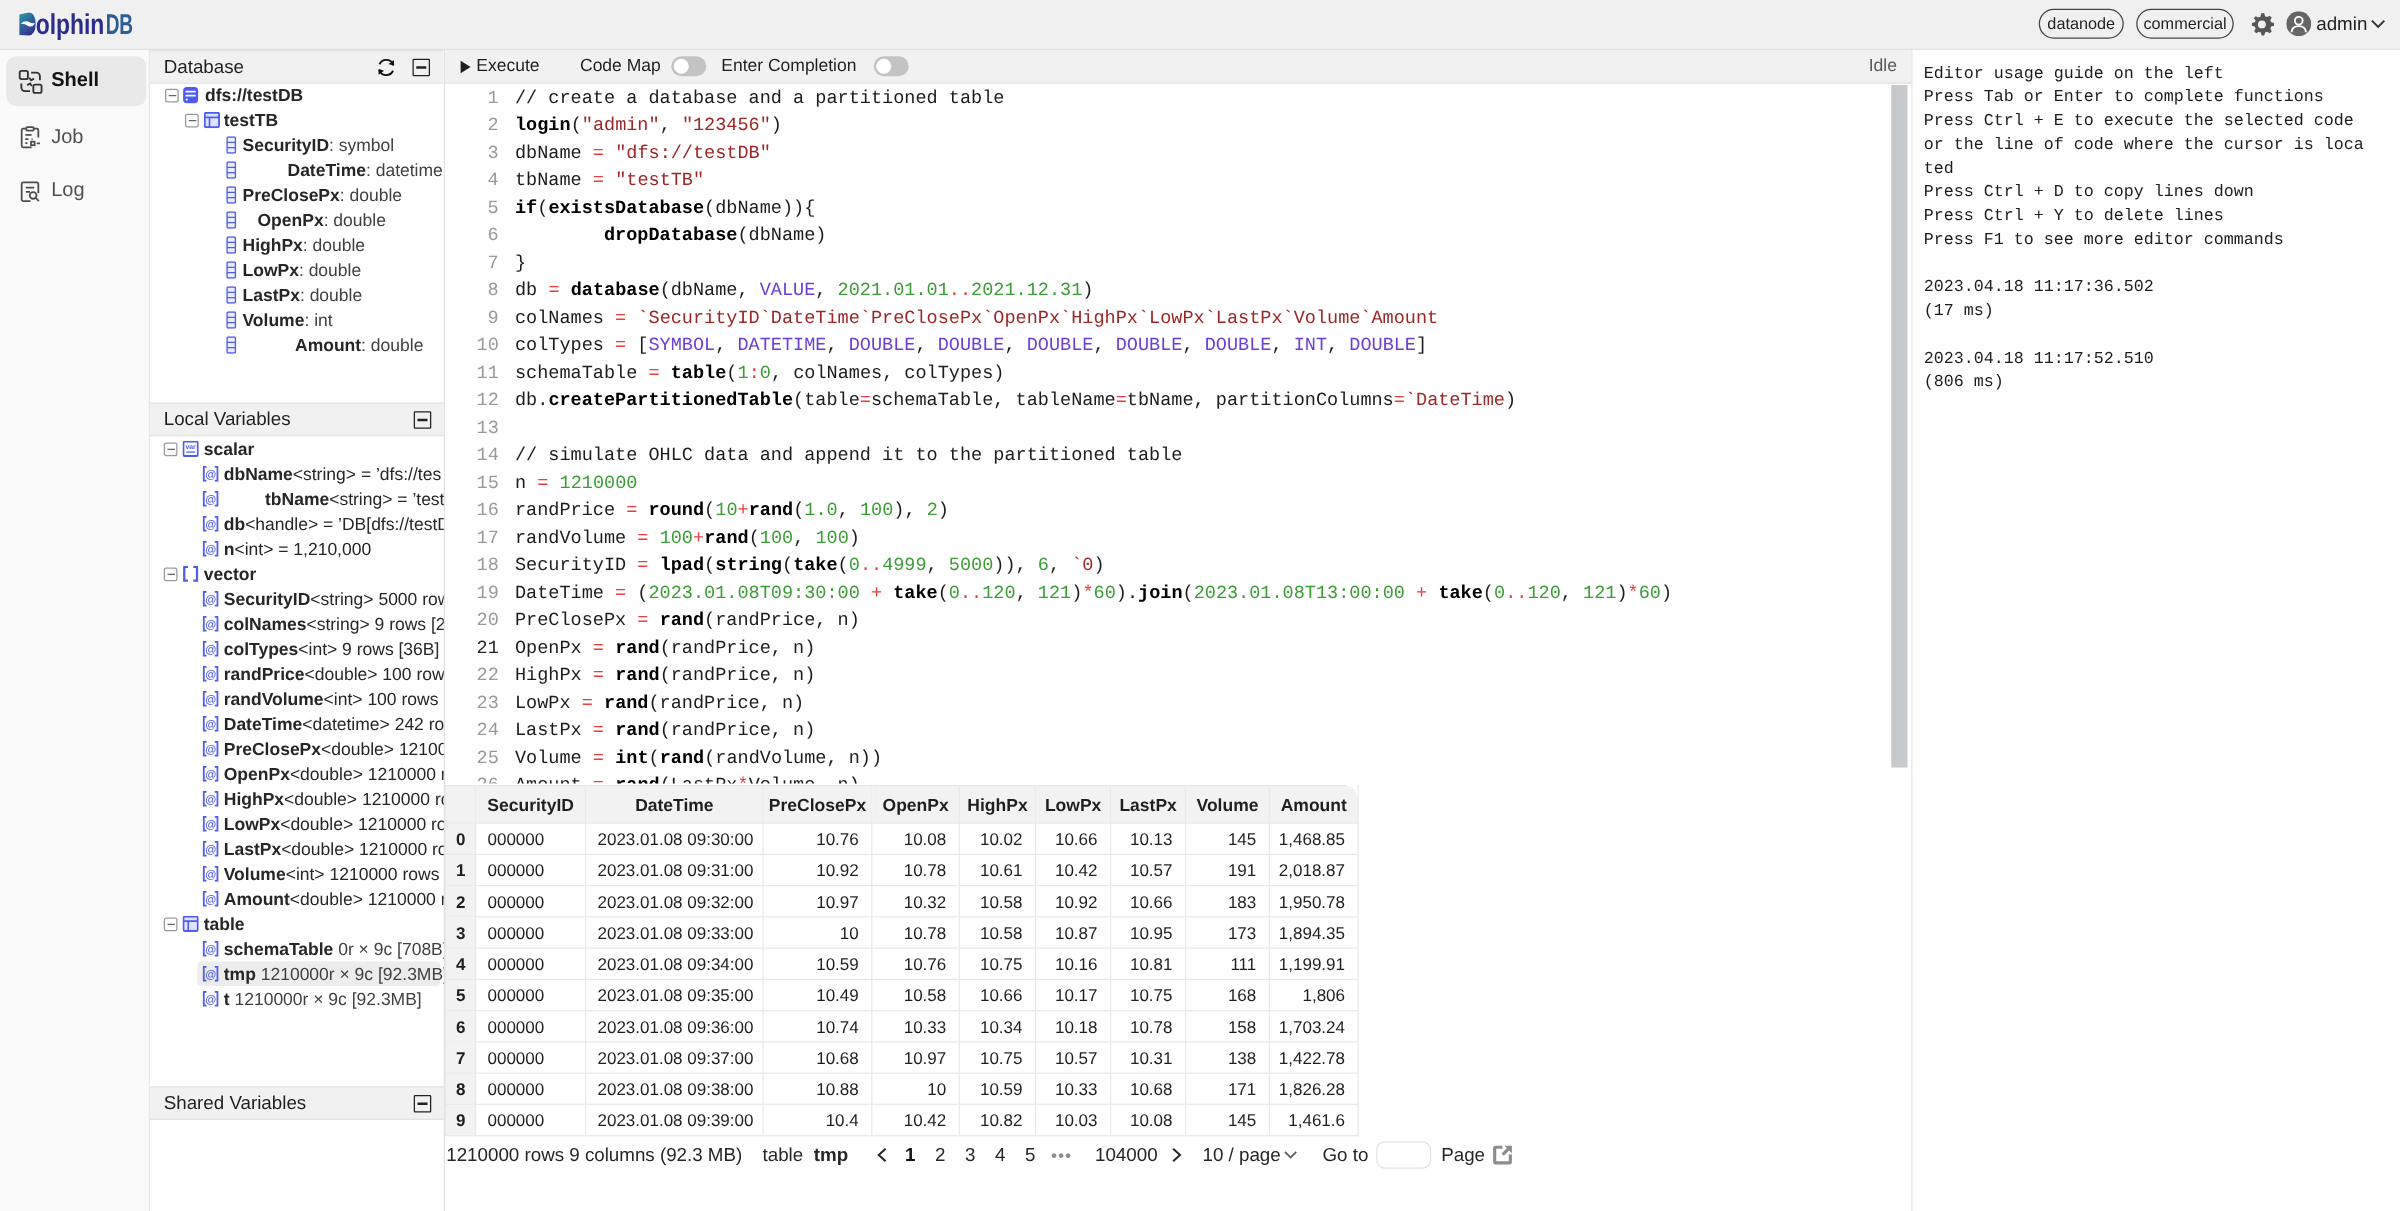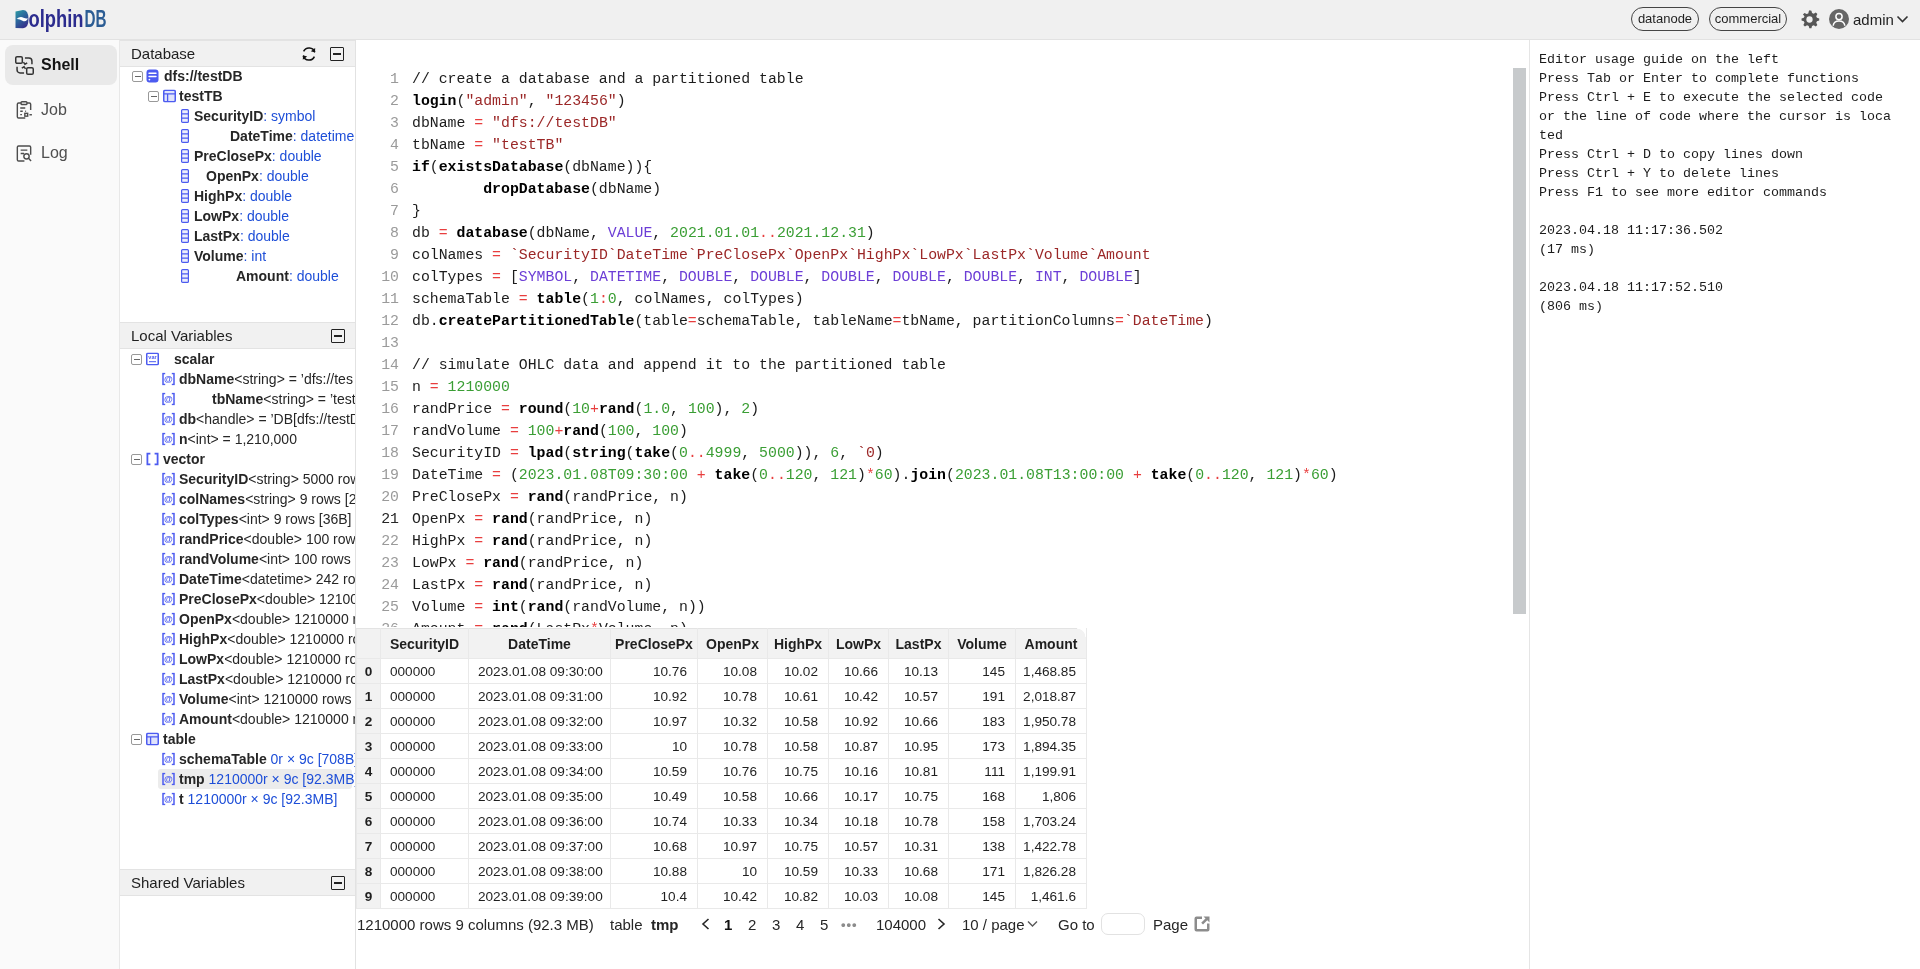--- a/index.html
+++ b/index.html
@@ -16,21 +16,21 @@
 
 #pan{position:absolute;left:120px;top:40px;width:236px;height:929px;background:#fff;border-right:1px solid #e2e2e2}
 .phead{position:absolute;left:0;width:235px;height:27px;background:#f1f1f1;border-top:1px solid #e3e3e3;border-bottom:1px solid #e3e3e3;font-size:15px;color:#1f1f1f}
 .phead .t{position:absolute;left:11px;top:4px}
 .sqmin{position:absolute;width:14px;height:14px;border:1.6px solid #222;border-radius:1px}
 .sqmin::after{content:"";position:absolute;left:2px;right:2px;top:50%;margin-top:-1px;height:2px;background:#222}
 .trow{position:absolute;height:20px;line-height:20px;font-size:14px;color:#262626;white-space:nowrap;overflow:hidden;width:235px}
 .exp{position:absolute;top:50%;margin-top:-5.5px;width:11px;height:11px;border:1px solid #999;border-radius:2px;background:#fff}
 .exp::after{content:"";position:absolute;left:1.5px;right:1.5px;top:50%;margin-top:-0.5px;height:1.4px;background:#666}
 .tb{font-weight:bold}
-.gray{color:#1d4ed8}
+.gray{color:#404040}
 .ticon{position:absolute;top:50%;transform:translateY(-50%)}
 
 
 #tbar{position:absolute;left:356px;top:40px;width:1174px;height:27px;background:#f1f1f1;border-bottom:1px solid #e1e1e1;font-size:14px;color:#1f1f1f}
 .tgl{position:absolute;top:5px;width:28px;height:16px;border-radius:8px;background:#c3c3c3}
 .tgl::after{content:"";position:absolute;left:2px;top:2px;width:12px;height:12px;border-radius:50%;background:#fff}
 #code{position:absolute;left:356px;top:67px;width:1157px;height:560px;background:#fff;overflow:hidden}
 #gut,#src{position:absolute;top:1px;font-family:"Liberation Mono",monospace;font-size:14.83px;line-height:22px;white-space:pre}
 #gut{left:0;width:43px;text-align:right;color:#9a9a9a}
 #src{left:56px;color:#1c1c1c}
@@ -178,21 +178,21 @@
           <path d="M0.6 4.9 h6.8 M0.6 9.1 h6.8" stroke="#4c5bf0" stroke-width="1.1"></path>
         </svg><span style="margin-left:74px"><span class="tb">Volume</span><span class="gray">: int</span></span></div>
 <div class="trow" style="top:226px"><svg class="ticon" style="left:61px" width="8" height="14" viewBox="0 0 8 14">
           <rect x="0.6" y="0.6" width="6.8" height="12.8" rx="1" fill="#eceefc" stroke="#4c5bf0" stroke-width="1.2"></rect>
           <path d="M0.6 4.9 h6.8 M0.6 9.1 h6.8" stroke="#4c5bf0" stroke-width="1.1"></path>
         </svg><span style="margin-left:116px"><span class="tb">Amount</span><span class="gray">: double</span></span></div>
 <div class="trow" style="top:309px"><span class="exp" style="left:11px"></span><svg class="ticon" style="left:26px" width="13" height="13" viewBox="0 0 13 13">
           <rect x="0.75" y="0.75" width="11.5" height="11.5" rx="1" fill="none" stroke="#4c5bf0" stroke-width="1.5"></rect>
           <text x="6.5" y="6.8" font-size="5.5" font-weight="bold" text-anchor="middle" fill="#4c5bf0">var</text>
           <path d="M3 9.2 h7" stroke="#4c5bf0" stroke-width="1"></path>
-        </svg><span class="tb" style="margin-left:54px">scalar</span></div>
+        </svg><span class="tb" style="margin-left:43px">scalar</span></div>
 <div class="trow" style="top:329px"><svg class="ticon" style="left:42px" width="13" height="13" viewBox="0 0 13 13">
           <path d="M3.2 1 H1 V12 H3.2 M9.8 1 H12 V12 H9.8" fill="none" stroke="#4c5bf0" stroke-width="1.5"></path>
           <text x="6.5" y="9.6" font-size="9" font-weight="bold" text-anchor="middle" fill="#4c5bf0">@</text>
         </svg><span style="margin-left:59px"><span class="tb">dbName</span>&lt;string&gt; = ’dfs://tes</span></div>
 <div class="trow" style="top:349px"><svg class="ticon" style="left:42px" width="13" height="13" viewBox="0 0 13 13">
           <path d="M3.2 1 H1 V12 H3.2 M9.8 1 H12 V12 H9.8" fill="none" stroke="#4c5bf0" stroke-width="1.5"></path>
           <text x="6.5" y="9.6" font-size="9" font-weight="bold" text-anchor="middle" fill="#4c5bf0">@</text>
         </svg><span style="margin-left:92px"><span class="tb">tbName</span>&lt;string&gt; = ’testTB’</span></div>
 <div class="trow" style="top:369px"><svg class="ticon" style="left:42px" width="13" height="13" viewBox="0 0 13 13">
           <path d="M3.2 1 H1 V12 H3.2 M9.8 1 H12 V12 H9.8" fill="none" stroke="#4c5bf0" stroke-width="1.5"></path>
@@ -268,20 +268,31 @@
 <div class="trow" style="top:729px"><span class="abs" style="left:38px;top:0;width:194px;height:20px;background:#ececec;border-radius:3px"></span><svg class="ticon" style="left:42px" width="13" height="13" viewBox="0 0 13 13">
           <path d="M3.2 1 H1 V12 H3.2 M9.8 1 H12 V12 H9.8" fill="none" stroke="#4c5bf0" stroke-width="1.5"></path>
           <text x="6.5" y="9.6" font-size="9" font-weight="bold" text-anchor="middle" fill="#4c5bf0">@</text>
         </svg><span style="margin-left:59px;position:relative"><span class="tb">tmp</span><span class="gray"> 1210000r × 9c [92.3MB]</span></span></div>
 <div class="trow" style="top:749px"><svg class="ticon" style="left:42px" width="13" height="13" viewBox="0 0 13 13">
           <path d="M3.2 1 H1 V12 H3.2 M9.8 1 H12 V12 H9.8" fill="none" stroke="#4c5bf0" stroke-width="1.5"></path>
           <text x="6.5" y="9.6" font-size="9" font-weight="bold" text-anchor="middle" fill="#4c5bf0">@</text>
         </svg><span style="margin-left:59px"><span class="tb">t</span><span class="gray"> 1210000r × 9c [92.3MB]</span></span></div>
 </div>
 
+<div id="tbar">
+  <svg class="abs" style="left:12px;top:8px" width="9" height="11" viewBox="0 0 9 11">
+        <path d="M0.5 0.5 L8.5 5.5 L0.5 10.5 Z" fill="#1f1f1f"></path>
+      </svg>
+  <div class="abs" style="left:25px;top:4px">Execute</div>
+  <div class="abs" style="left:108px;top:4px">Code Map</div>
+  <div class="tgl" style="left:181px"></div>
+  <div class="abs" style="left:221px;top:4px">Enter Completion</div>
+  <div class="tgl" style="left:343px"></div>
+  <div class="abs" style="left:1139px;top:4px;color:#595959">Idle</div>
+</div>
 <div id="code">
 <div id="gut">1
 2
 3
 4
 5
 6
 7
 8
 9

